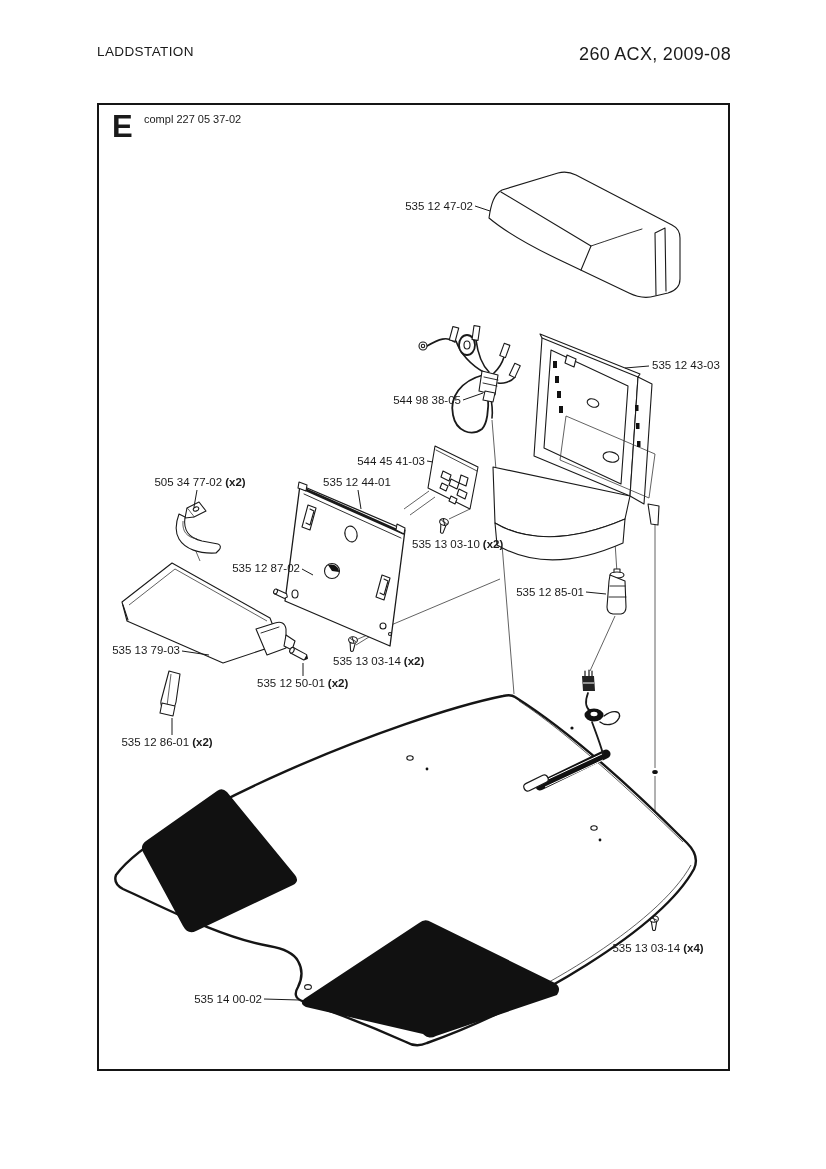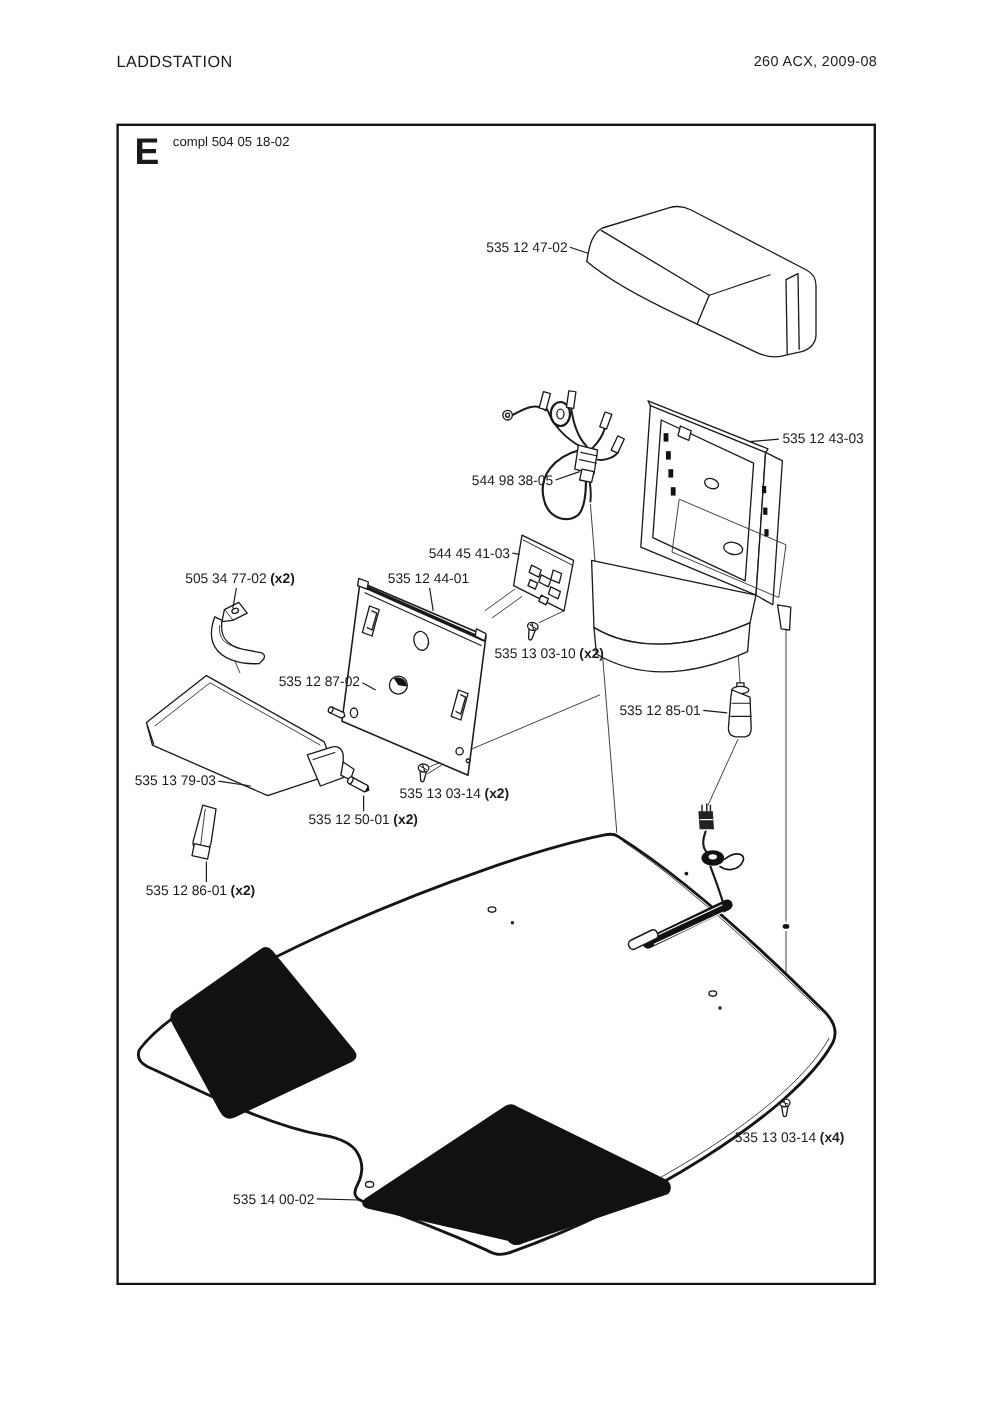--- a/index.html
+++ b/index.html
@@ -1,19 +1,19 @@
 <!DOCTYPE html>
 <html><head>
 <meta charset="utf-8">
 <style>
   html,body{margin:0;padding:0;background:#fff;}
   .page{position:relative;width:826px;height:1071px;background:#ffffff;overflow:hidden;
         font-family:"Liberation Sans", sans-serif;color:#1a1a1a;}
   .hdr-left{position:absolute;left:97px;top:44px;font-size:13.5px;letter-spacing:.4px;}
-  .hdr-right{position:absolute;right:95px;top:44px;font-size:12px;letter-spacing:.3px;}
+  .hdr-right{position:absolute;right:95px;top:44px;font-size:18px;letter-spacing:.3px;}
   .figure-box{position:absolute;left:97px;top:103px;width:629px;height:964px;
               border:2px solid #151515;background:#fff;}
   .section-letter{position:absolute;left:13px;top:4px;font-size:31px;font-weight:700;}
   .compl-line{position:absolute;left:45px;top:8px;font-size:11px;}
   .compl-line .b{font-weight:400;}
   svg{position:absolute;left:0;top:0;}
   svg text{font-family:"Liberation Sans", sans-serif;font-size:11.5px;fill:#1a1a1a;}
   svg .b{font-weight:700;}
   .ln{stroke:#1a1a1a;stroke-width:1.1;fill:none;stroke-linejoin:round;stroke-linecap:round;}
   .lnw{stroke:#1a1a1a;stroke-width:1.1;fill:#ffffff;stroke-linejoin:round;}
@@ -25,21 +25,21 @@
 </head>
 <body>
 
 <div class="page">
 
   <div class="hdr-left">LADDSTATION</div>
   <div class="hdr-right">260 ACX, 2009-08</div>
 
   <div class="figure-box">
     <div class="section-letter">E</div>
-    <div class="compl-line"><span class="b">compl</span>&nbsp;<span>504 05 18-02</span></div>
+    <div class="compl-line"><span class="b">compl</span>&nbsp;<span>227 05 37-02</span></div>
 
     <svg width="625" height="960" viewBox="0 0 625 960">
       <defs>
         <g id="screw-shape">
           <path d="M-2.7,2.4 L-1.3,10.8 Q0,12.3 1.3,10.8 L2.7,2.4 Z" class="lnw"></path>
           <ellipse cx="0" cy="0" rx="4.4" ry="3.3" class="lnw"></ellipse>
           <path d="M-2.6,-1.1 L2.6,1.1 M-1.1,-2.6 L1.1,2.6" class="ln" style="stroke-width:.9"></path>
         </g>
       </defs>
 

